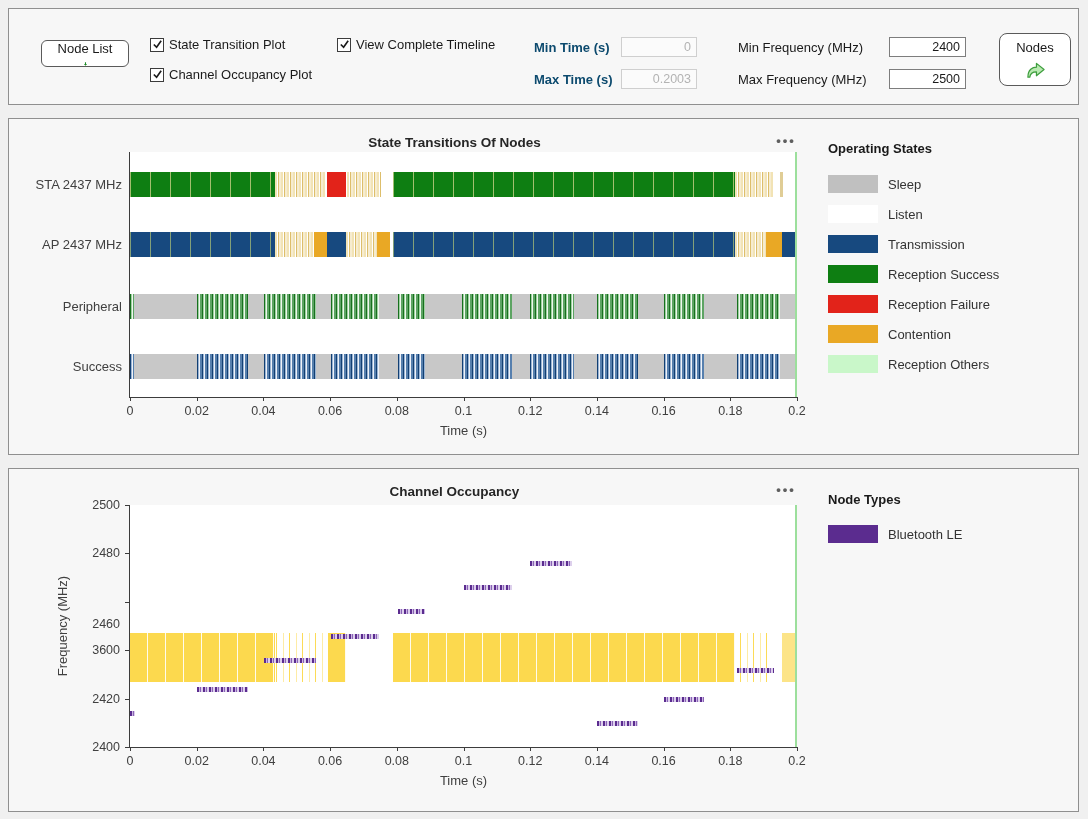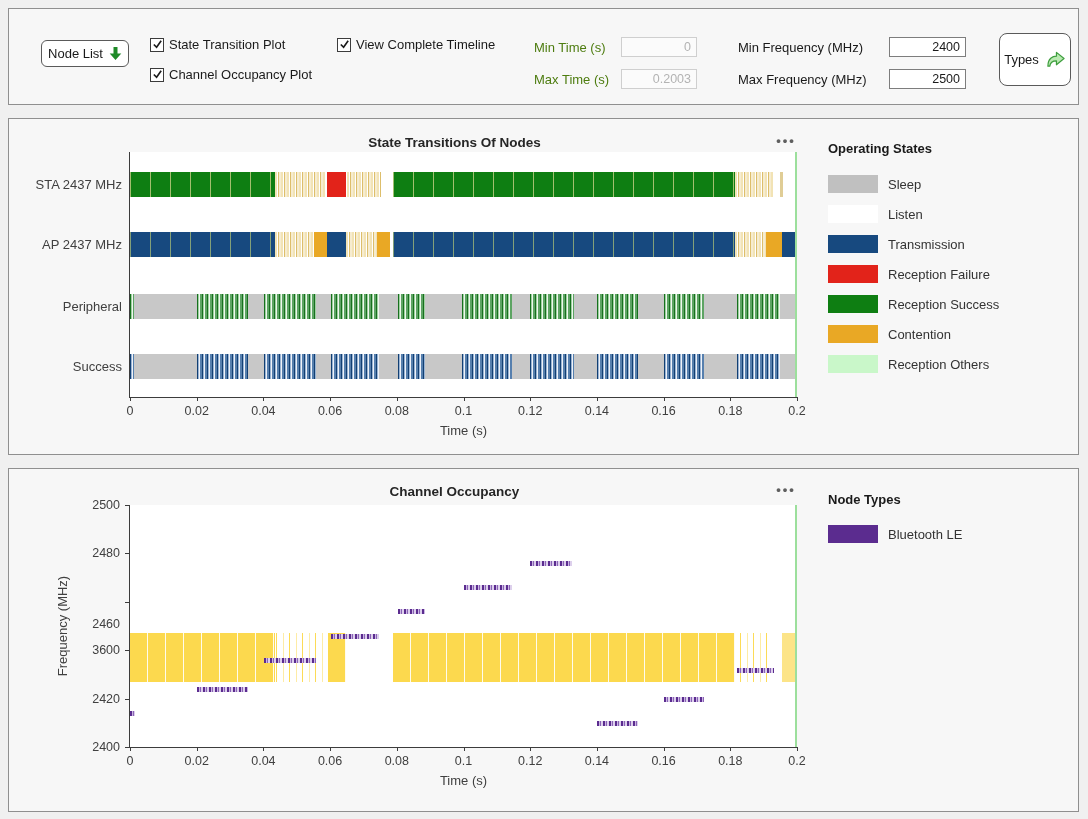--- a/index.html
+++ b/index.html
@@ -7,29 +7,29 @@
        font-family:"Liberation Sans",sans-serif;color:#1a1a1a;overflow:hidden;}
   .panel{position:absolute;left:8px;width:1071px;background:#f7f7f7;
          border:1px solid #8f8f8f;box-sizing:border-box;}
   #toolbar{top:8px;height:97px;}
   #panel1{top:118px;height:337px;}
   #panel2{top:468px;height:344px;}
 
   
   .btn{position:absolute;display:flex;align-items:center;justify-content:center;
        gap:6px;background:#fff;border:1px solid #5a5a5a;border-radius:6px;
-       font-size:13px;color:#1a1a1a;cursor:pointer;box-sizing:border-box;}
+       font-size:13px;color:#1a1a1a;cursor:pointer;box-sizing:border-box;flex-direction:column;}
   #nodelist-btn{left:32px;top:31px;width:88px;height:27px;}
   #export-btn{left:990px;top:24px;width:72px;height:53px;border-radius:8px;}
   .cbrow{position:absolute;display:flex;align-items:center;gap:5px;font-size:13px;}
   .cbbox{width:12px;height:12px;border:1px solid #3c3c3c;background:#fff;
          display:inline-flex;align-items:center;justify-content:center;flex:0 0 auto;}
   #cb1{left:141px;top:28px;justify-content:space-between;} #cb2{left:141px;top:58px;} #cb3{left:328px;top:28px;}
   .flabel{position:absolute;font-size:13px;}
-  .flabel.dis{color:#4d7c0f;}
+  .flabel.dis{color:#0c4a6e;font-weight:bold;}
   .tbinput{position:absolute;height:20px;font-size:12.5px;text-align:right;
            padding:0 5px;box-sizing:border-box;font-family:"Liberation Sans",sans-serif;}
   .tbinput.dis{border:1px solid #cfcfcf;background:#fbfbfb;color:#b3b3b3;}
   .tbinput.en{border:1px solid #7d7d7d;background:#fff;color:#1a1a1a;}
   #min-time-label{left:525px;top:31px;} #max-time-label{left:525px;top:63px;}
   #min-time-input{left:612px;top:28px;width:76px;} #max-time-input{left:612px;top:60px;width:76px;}
   #min-freq-label{left:729px;top:31px;} #max-freq-label{left:729px;top:63px;}
   #min-freq-input{left:880px;top:28px;width:77px;} #max-freq-input{left:880px;top:60px;width:77px;}
 
   
@@ -141,21 +141,21 @@
     <input id="min-time-input" class="tbinput dis" disabled="" value="0" style="">
     <span id="max-time-label" class="flabel dis">Max Time (s)</span>
     <input id="max-time-input" class="tbinput dis" disabled="" value="0.2003" style="">
 
     <span id="min-freq-label" class="flabel">Min Frequency (MHz)</span>
     <input id="min-freq-input" class="tbinput en" value="2400" style="">
     <span id="max-freq-label" class="flabel">Max Frequency (MHz)</span>
     <input id="max-freq-input" class="tbinput en" value="2500" style="">
 
     <div id="export-btn" class="btn">
-      <span>Types</span>
+      <span>Nodes</span>
       <svg width="21" height="19" viewBox="0 0 22 20">
           <path d="M3 17 C3 9 8 6.5 12 6.5 V2.5 L20 9 L12 15.5 V11.5 C9 11.5 5.5 12.5 5 17 Z" fill="#b9e9b1" stroke="#3e9e3e" stroke-width="1.3" stroke-linejoin="round"></path>
         </svg>
     </div>
   </div>
 
   <div id="panel1" class="panel">
     <div class="plot-title">State Transitions Of Nodes</div>
     <div class="menu-dots">•••</div>
 
@@ -248,26 +248,26 @@
           </li>
           <li class="legend-item">
             <span class="legend-swatch" style="background: rgb(255, 255, 255);"></span>
             <span class="legend-label">Listen</span>
           </li>
           <li class="legend-item">
             <span class="legend-swatch" style="background: rgb(23, 73, 127);"></span>
             <span class="legend-label">Transmission</span>
           </li>
           <li class="legend-item">
+            <span class="legend-swatch" style="background: rgb(14, 126, 18);"></span>
+            <span class="legend-label">Reception Success</span>
+          </li>
+          <li class="legend-item">
             <span class="legend-swatch" style="background: rgb(226, 35, 26);"></span>
             <span class="legend-label">Reception Failure</span>
-          </li>
-          <li class="legend-item">
-            <span class="legend-swatch" style="background: rgb(14, 126, 18);"></span>
-            <span class="legend-label">Reception Success</span>
           </li>
           <li class="legend-item">
             <span class="legend-swatch" style="background: rgb(233, 168, 37);"></span>
             <span class="legend-label">Contention</span>
           </li>
           <li class="legend-item">
             <span class="legend-swatch" style="background: rgb(201, 247, 201);"></span>
             <span class="legend-label">Reception Others</span>
           </li>
         </ul>

